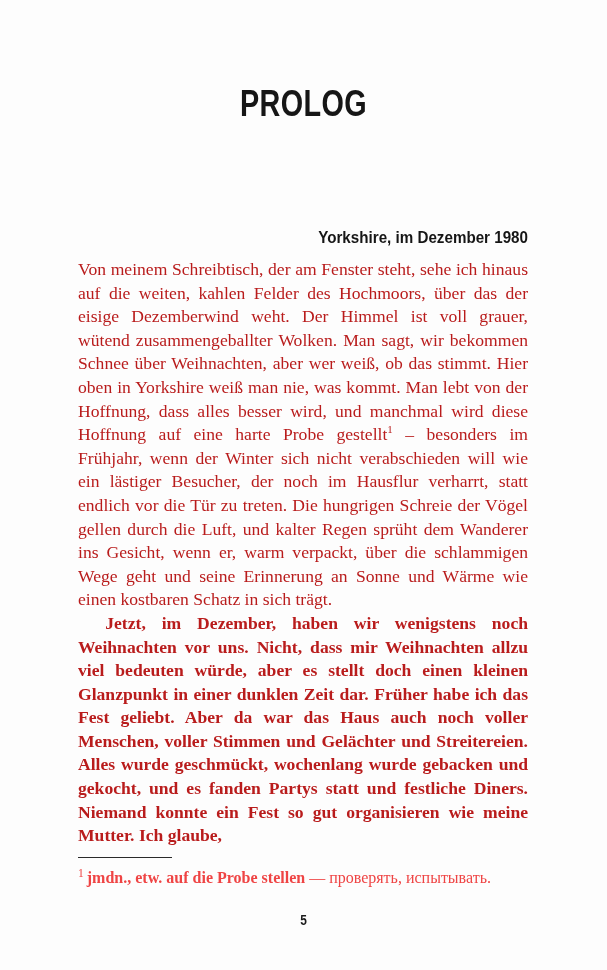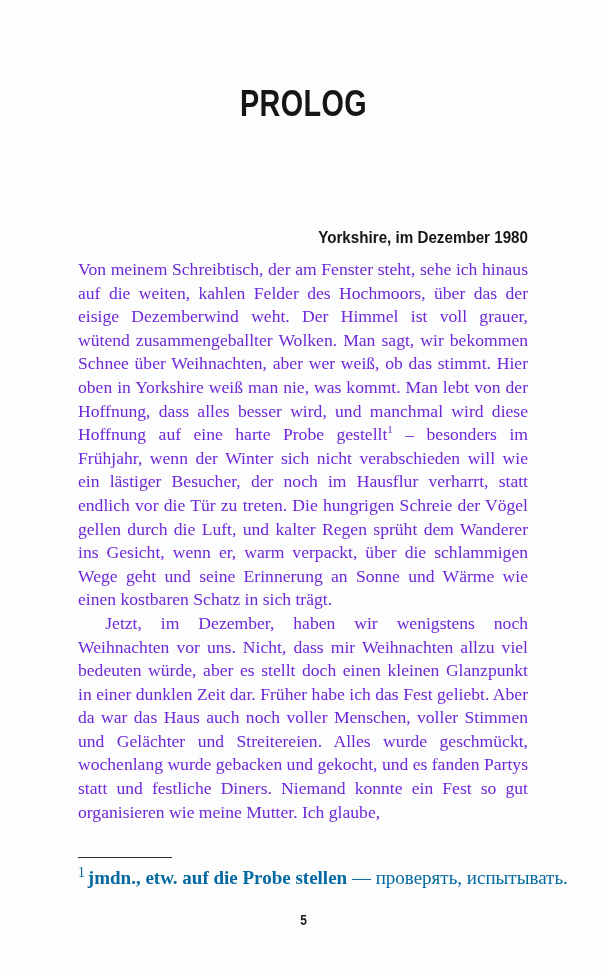--- a/index.html
+++ b/index.html
@@ -59,28 +59,29 @@
   
   .body-text {
     position: absolute;
     top: 258px;
     left: 78px;
     width: 450px;
     font-size: 17.6px;
     line-height: 23.6px;
     text-align: justify;
     text-justify: inter-word;
-    color: #6d28d9;
+    color: #b91c1c;
     hyphens: manual;
   }
   .body-text p {
     margin: 0;
   }
   .body-text p.indent {
     text-indent: 1.55em;
+    font-weight: bold;
   }
   .fn-ref {
     font-size: 0.62em;
     vertical-align: super;
     line-height: 0;
   }
 
   
   .footnote-area {
     position: absolute;
@@ -88,23 +89,23 @@
     left: 78px;
     width: 450px;
   }
   .footnote-rule {
     width: 94px;
     height: 1px;
     background: #2a2a2a;
     margin: 0 0 11px 0;
   }
   .footnote {
-    font-size: 19px;
+    font-size: 16px;
     line-height: 17px;
-    color: #0369a1;
+    color: #ef4444;
     white-space: nowrap;
   }
   .footnote .fn-num {
     font-size: 0.72em;
     vertical-align: super;
     line-height: 0;
     margin-right: 3px;
   }
   .footnote .fn-term {
     font-weight: bold;

